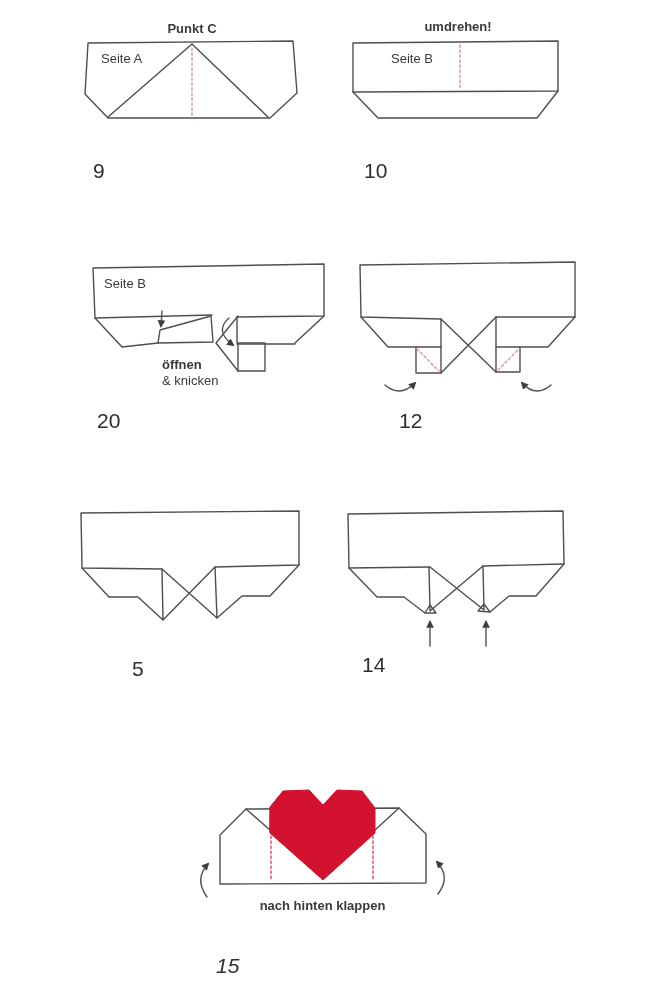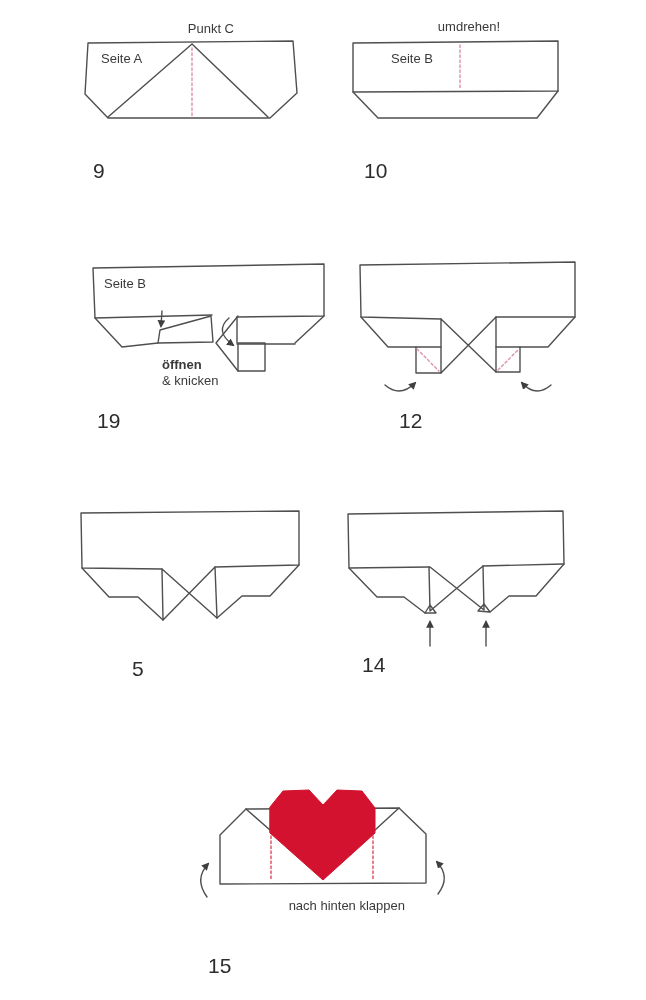--- a/index.html
+++ b/index.html
@@ -10,21 +10,21 @@
     font-family:"Liberation Sans", sans-serif;
     overflow:hidden;
   }
   #diagram-svg{position:absolute;left:0;top:0;}
   .lbl{
     position:absolute;
     font-size:13px;
     color:#3a3a3a;
     white-space:nowrap;
   }
-  .lbl.center{text-align:right;}
+  .lbl.center{text-align:center;font-weight:bold;}
   .stepnum{
     position:absolute;
     font-size:21px;
     color:#2d2d2d;
   }
 </style>
 </head>
 <body>
 
 <div id="canvas">
@@ -107,24 +107,24 @@
   <div class="lbl" style="left:101px;top:51px;">Seite A</div>
   <div class="stepnum" style="left:93px;top:159px;">9</div>
 
   <div class="lbl center" style="left:416px;top:19px;width:84px;">umdrehen!</div>
   <div class="lbl" style="left:391px;top:51px;">Seite B</div>
   <div class="stepnum" style="left:364px;top:159px;">10</div>
 
   <div class="lbl" style="left:104px;top:276px;">Seite B</div>
   <div class="lbl" style="left:162px;top:357px;font-weight:bold;">öffnen</div>
   <div class="lbl" style="left:162px;top:373px;">&amp; knicken</div>
-  <div class="stepnum" style="left:97px;top:409px;">19</div>
+  <div class="stepnum" style="left:97px;top:409px;">20</div>
 
   <div class="stepnum" style="left:399px;top:409px;">12</div>
 
   <div class="stepnum" style="left:132px;top:657px;">5</div>
 
   <div class="stepnum" style="left:362px;top:653px;">14</div>
 
   <div class="lbl center" style="left:240px;top:898px;width:165px;">nach hinten klappen</div>
-  <div class="stepnum" style="left:208px;top:954px;">15</div>
+  <div class="stepnum" style="left:216px;top:954px;font-style:italic;">15</div>
 
 </div>
 
 </body></html>

